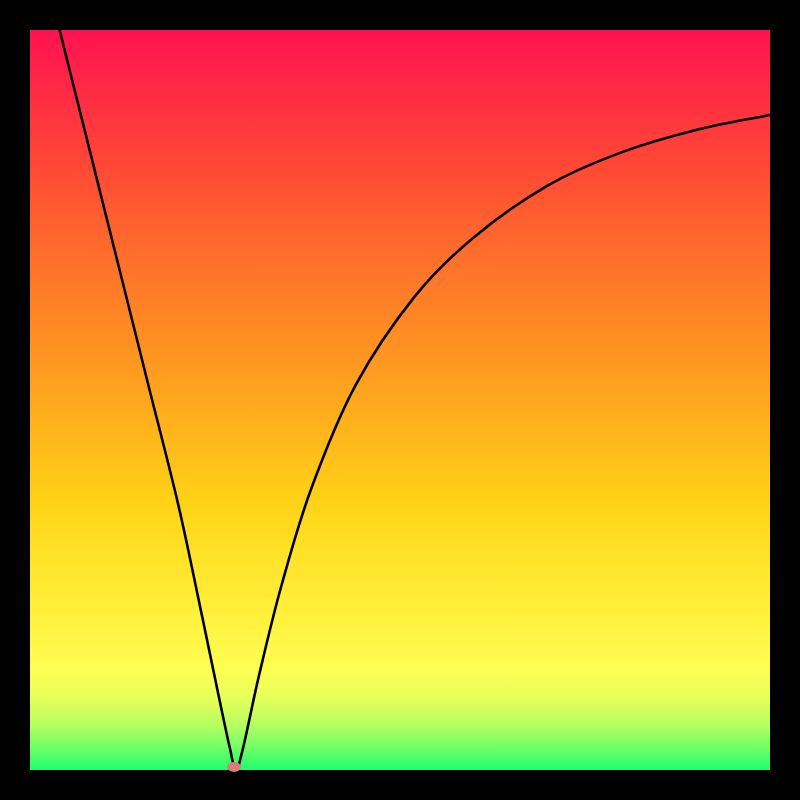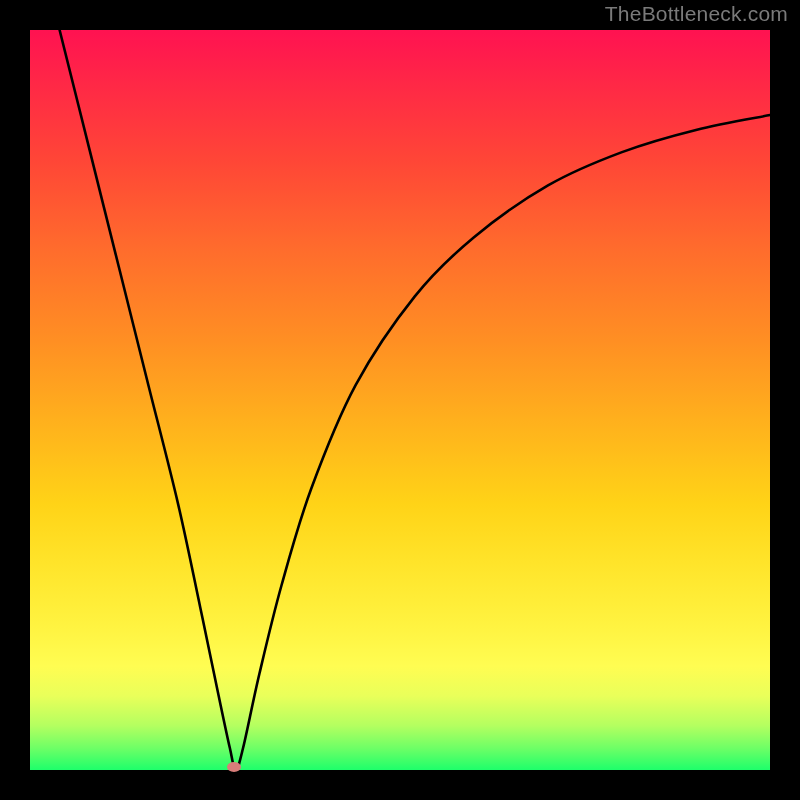--- a/index.html
+++ b/index.html
@@ -54,20 +54,19 @@
     height: 10px;
     border-radius: 50%;
     background: #d87d7a;
     transform: translate(-50%, -50%);
   }
 </style>
 </head>
 <body>
 
 <div class="outer">
-  <div class="watermark">TheBottleneck.com</div>
   <div class="plot">
     <svg class="curve" viewBox="0 0 740 740" preserveAspectRatio="none">
       <path fill="none" stroke="#000" stroke-width="2.6" stroke-linejoin="round" stroke-linecap="round" d="M 29.60 0.00 C 34.53 19.73, 49.33 78.93, 59.20 118.40 C 69.07 157.87, 78.93 197.33, 88.80 236.80 C 98.67 276.27, 108.53 315.73, 118.40 355.20 C 128.27 394.67, 139.37 436.60, 148.00 473.60 C 156.63 510.60, 163.42 545.13, 170.20 577.20 C 176.98 609.27, 183.77 642.57, 188.70 666.00 C 193.63 689.43, 196.96 705.47, 199.80 717.80 C 202.64 730.13, 203.50 740.00, 205.72 740.00 C 207.94 740.00, 209.17 733.83, 213.12 717.80 C 217.07 701.77, 222.99 670.93, 229.40 643.80 C 235.81 616.67, 242.97 585.83, 251.60 555.00 C 260.23 524.17, 268.87 492.10, 281.20 458.80 C 293.53 425.50, 308.33 387.27, 325.60 355.20 C 342.87 323.13, 365.07 291.07, 384.80 266.40 C 404.53 241.73, 421.80 225.70, 444.00 207.20 C 466.20 188.70, 493.33 169.58, 518.00 155.40 C 542.67 141.22, 567.33 131.35, 592.00 122.10 C 616.67 112.85, 641.33 106.07, 666.00 99.90 C 690.67 93.73, 727.67 87.57, 740.00 85.10"></path>
     </svg>
     <div class="marker" style="left:204.2px; top:737.0px;"></div>
   </div>
 </div>
 
 </body></html>

